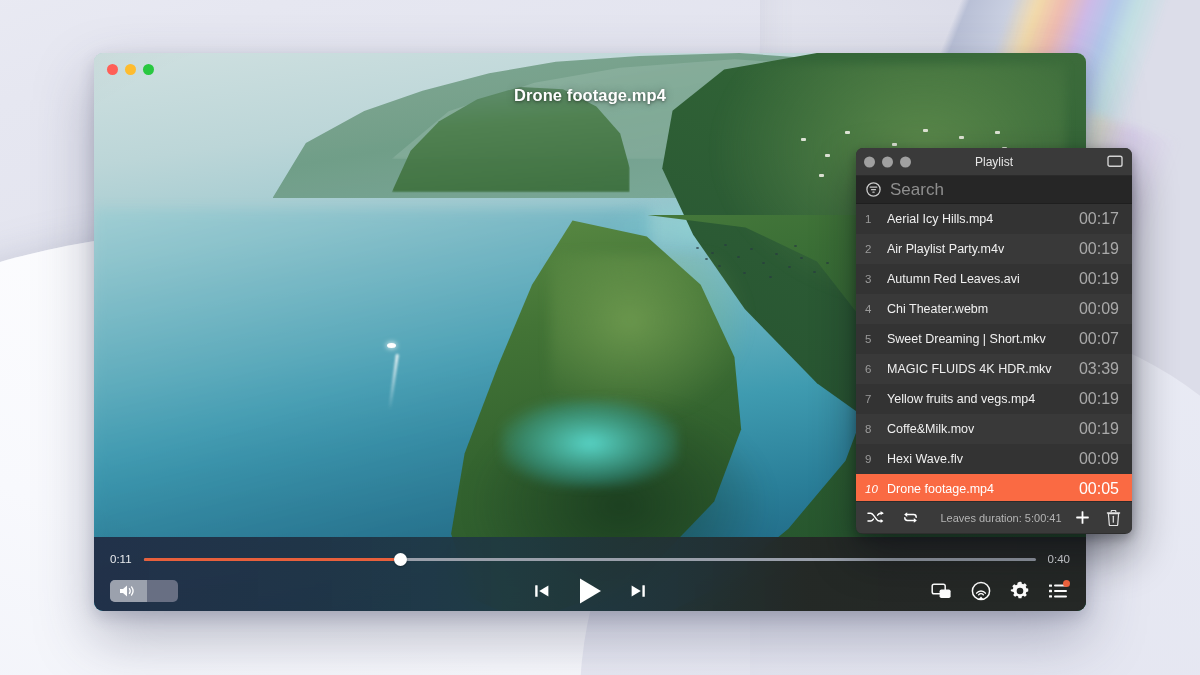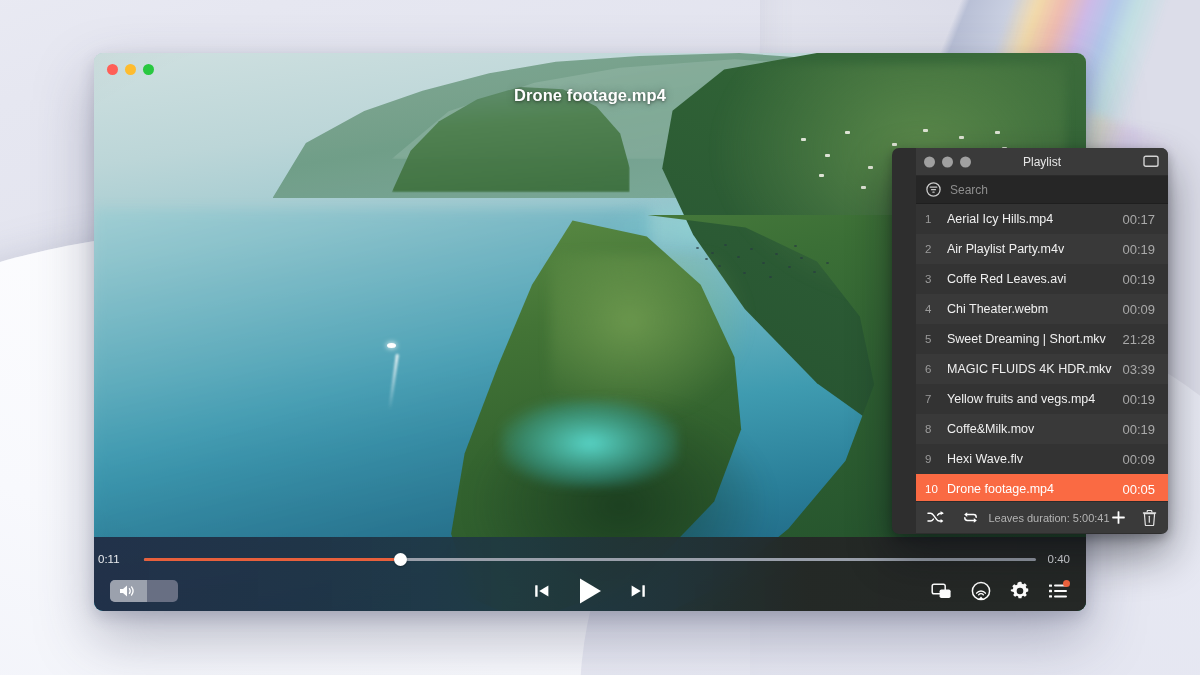--- a/index.html
+++ b/index.html
@@ -266,21 +266,21 @@
     position: absolute; left: 0; right: 0; top: 11px;
     height: 22px;
     display: flex; align-items: center;
   }
   .time-label {
     font-size: 11.5px;
     color: #e9ebee;
     width: 44px;
     flex: none;
   }
-  #time-current { text-align: left; padding-left: 4px; }
+  #time-current { text-align: left; padding-left: 16px; }
   #time-total   { text-align: right; padding-right: 16px; color: #e2e4e8; }
   #progress-track {
     flex: 1 1 auto;
     position: relative;
     height: 3px;
     background: #9aa0ab;
     border-radius: 2px;
     margin: 0 6px;
   }
   #progress-fill {
@@ -342,27 +342,26 @@
   .rtool { position: relative; display: flex; align-items: center; justify-content: center; cursor: pointer; }
   #playlist-badge {
     position: absolute; right: -2px; top: -3px;
     width: 7px; height: 7px; border-radius: 50%;
     background: #f3653f;
   }
 
   
   #playlist-window {
     position: absolute;
-    left: 892px; top: 148px;
+    left: 856px; top: 148px;
     width: 276px; height: 386px;
     border-radius: 7px;
     overflow: hidden;
     background: #2e2e2e;
     box-shadow: 0 20px 44px rgba(10,12,20,0.48), 0 4px 12px rgba(10,12,20,0.30);
-    padding-left: 24px;
   }
   #playlist-titlebar {
     position: relative;
     height: 28px;
     background: #3a3a3a;
     display: flex; align-items: center;
     border-bottom: 1px solid #2b2b2b;
   }
   #playlist-traffic {
     position: absolute; left: 8px; top: 50%;
@@ -389,21 +388,21 @@
     padding: 0 10px;
     gap: 9px;
     border-bottom: 1px solid #1f1f1f;
   }
   #search-input {
     flex: 1;
     background: transparent;
     border: none;
     outline: none;
     color: #d8d8d8;
-    font-size: 12px;
+    font-size: 17px;
     font-family: "Liberation Sans", sans-serif;
   }
   #search-input::placeholder { color: #8e8e8e; }
 
   #playlist-items {
     height: 297px;
     overflow: hidden;
     background: #333333;
   }
   .pl-row {
@@ -413,30 +412,30 @@
     cursor: pointer;
   }
   .pl-row:nth-child(odd)  { background: #333333; }
   .pl-row:nth-child(even) { background: #393939; }
   .pl-row.selected { background: #fa6a43 !important; }
   .pl-index {
     width: 22px; flex: none;
     font-size: 11.5px;
     color: #9b9b9b;
   }
-  .pl-row.selected .pl-index { color: #ffffff; }
+  .pl-row.selected .pl-index { color: #ffffff; font-style: italic; }
   .pl-name {
     flex: 1 1 auto;
     font-size: 12.5px;
     color: #f0f0f0;
     white-space: nowrap; overflow: hidden; text-overflow: ellipsis;
   }
   .pl-dur {
     flex: none;
-    font-size: 13px;
+    font-size: 16px;
     color: #a9a9a9;
   }
   .pl-row.selected .pl-name,
   .pl-row.selected .pl-dur { color: #ffffff; }
 
   #playlist-footer {
     height: 32px;
     background: #3a3a3a;
     display: flex; align-items: center;
     padding: 0 11px;
@@ -652,32 +651,32 @@
         <span class="pl-name">Aerial Icy Hills.mp4</span>
         <span class="pl-dur">00:17</span>
       </div>
       <div class="pl-row">
         <span class="pl-index">2</span>
         <span class="pl-name">Air Playlist Party.m4v</span>
         <span class="pl-dur">00:19</span>
       </div>
       <div class="pl-row">
         <span class="pl-index">3</span>
-        <span class="pl-name">Coffe Red Leaves.avi</span>
+        <span class="pl-name">Autumn Red Leaves.avi</span>
         <span class="pl-dur">00:19</span>
       </div>
       <div class="pl-row">
         <span class="pl-index">4</span>
         <span class="pl-name">Chi Theater.webm</span>
         <span class="pl-dur">00:09</span>
       </div>
       <div class="pl-row">
         <span class="pl-index">5</span>
         <span class="pl-name">Sweet Dreaming | Short.mkv</span>
-        <span class="pl-dur">21:28</span>
+        <span class="pl-dur">00:07</span>
       </div>
       <div class="pl-row">
         <span class="pl-index">6</span>
         <span class="pl-name">MAGIC FLUIDS 4K HDR.mkv</span>
         <span class="pl-dur">03:39</span>
       </div>
       <div class="pl-row">
         <span class="pl-index">7</span>
         <span class="pl-name">Yellow fruits and vegs.mp4</span>
         <span class="pl-dur">00:19</span>

